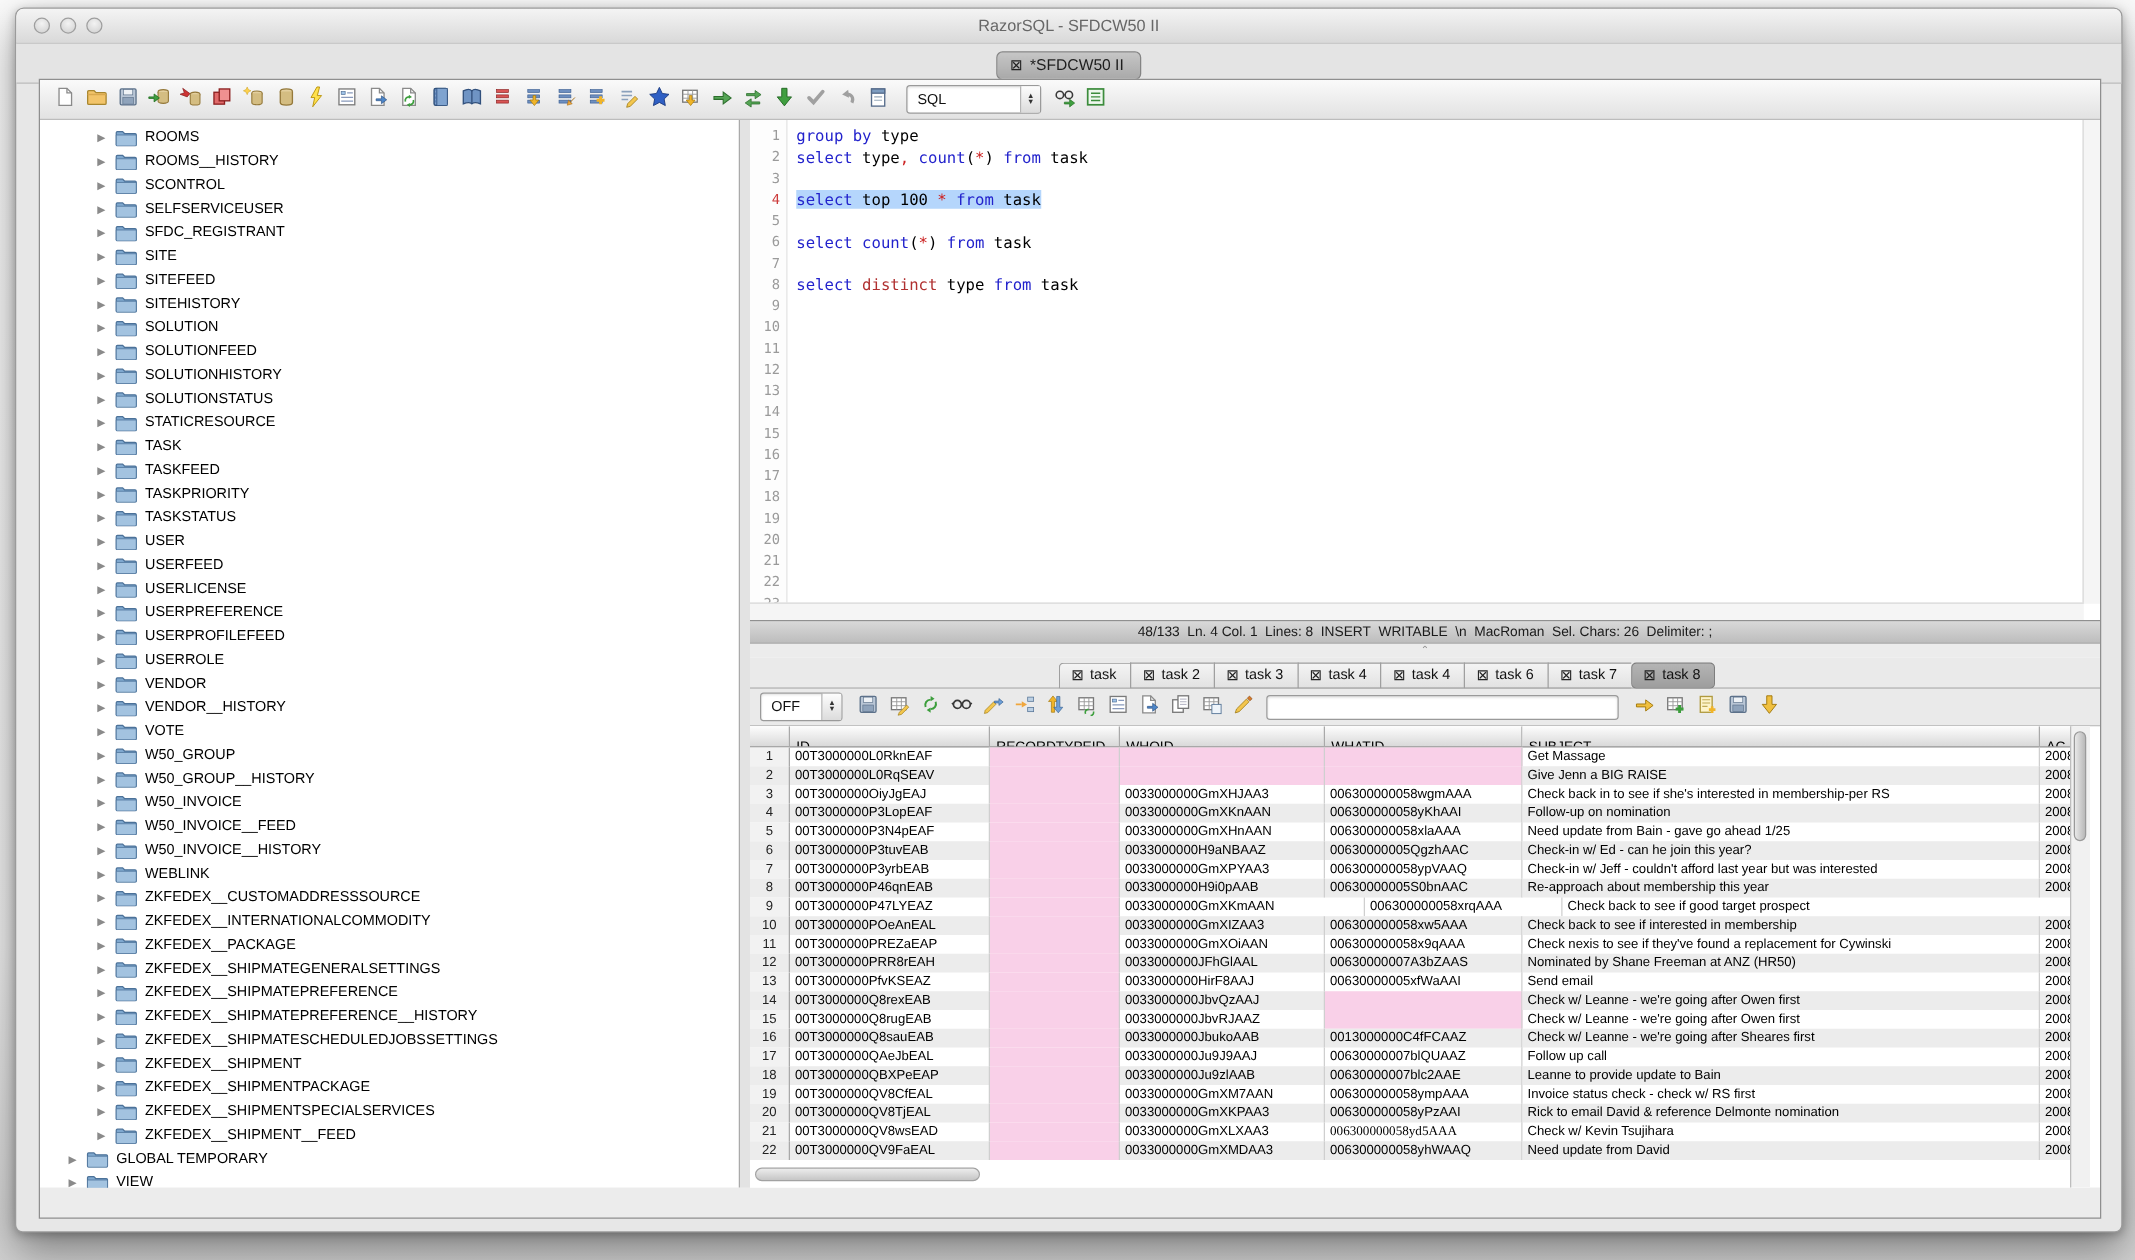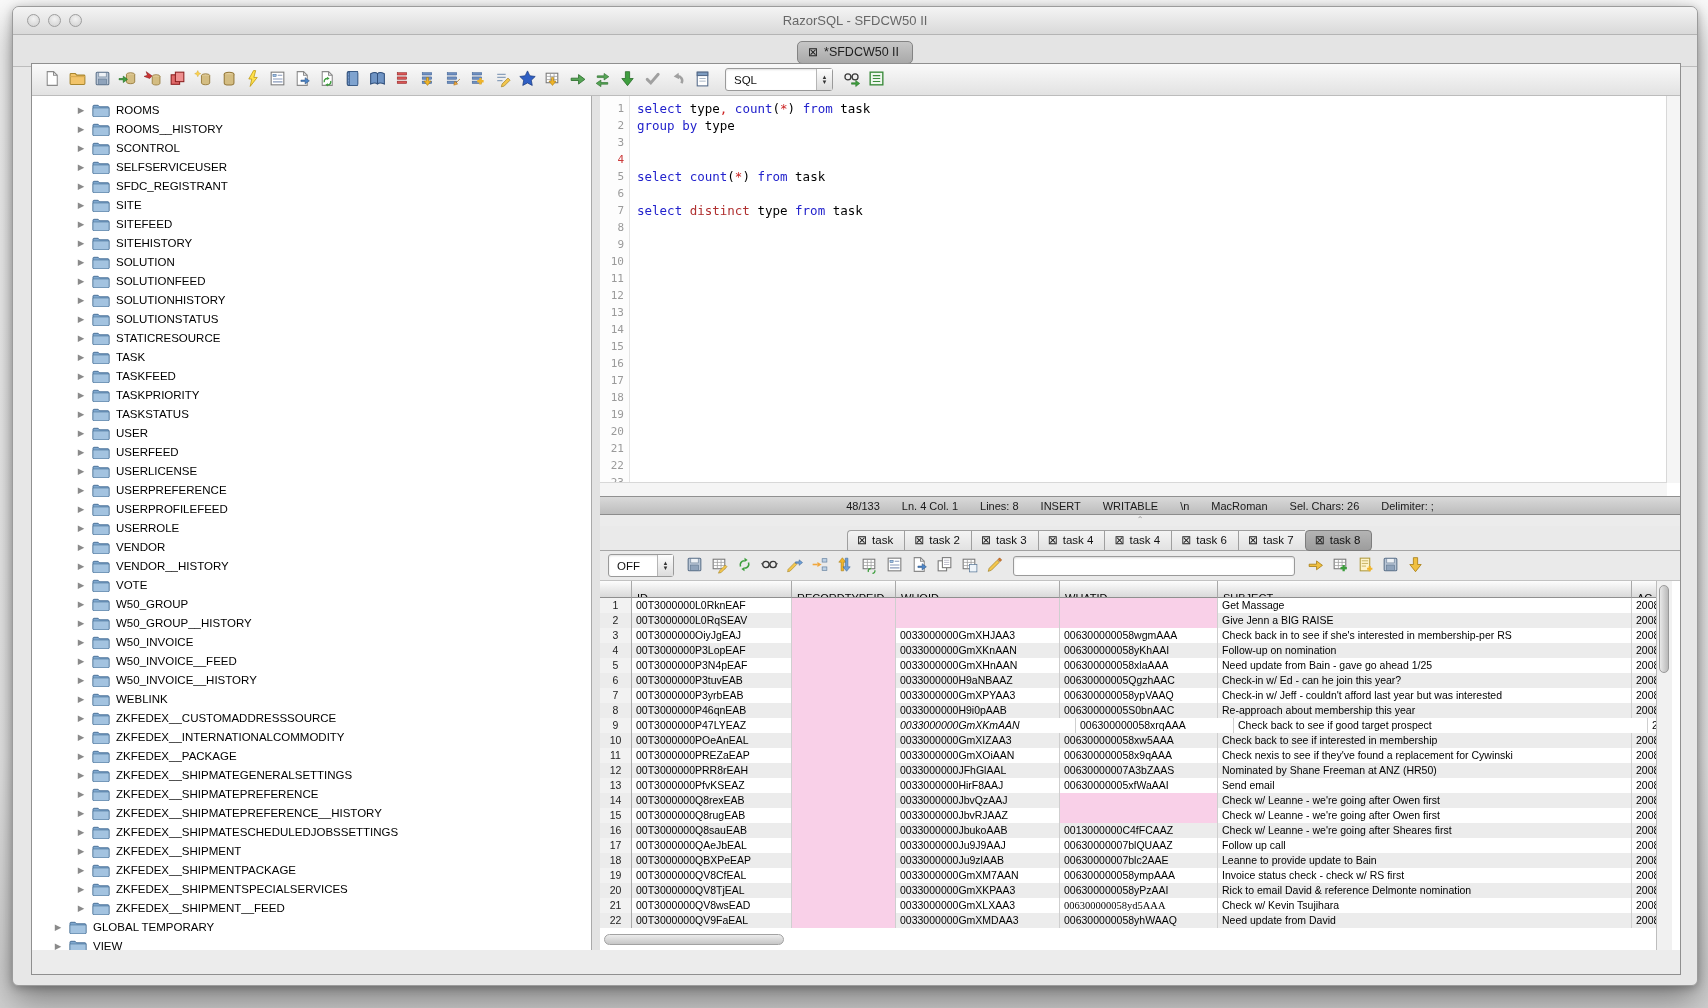--- a/index.html
+++ b/index.html
@@ -70,21 +70,21 @@
     font-family:"DejaVu Sans Mono",monospace;font-size:12.5px;color:#000;overflow:hidden;}
   .cline{height:17px;line-height:17px;white-space:pre;}
   .tok-k{color:var(--kw);} .tok-s{color:var(--sym);} .tok-d{color:var(--dst);}
   .selspan{background:var(--sel);}
   .vtrack{position:absolute;right:0;top:0;bottom:13px;width:13px;background:#f5f5f5;border-left:1px solid #d8d8d8;}
   .htrack{position:absolute;left:0;right:13px;bottom:0;height:13px;background:#f5f5f5;border-top:1px solid #d8d8d8;}
 
   
   .estatus{position:absolute;left:0;right:0;top:400px;height:19px;
     background:linear-gradient(#d9d9d9,#bdbdbd);border-top:1px solid #909090;border-bottom:1px solid #8c8c8c;
-    display:flex;align-items:center;justify-content:center;gap:22px;font-size:11px;color:#1a1a1a;box-sizing:border-box;}
+    display:flex;align-items:center;justify-content:center;gap:6px;font-size:11px;color:#1a1a1a;box-sizing:border-box;}
   .handle{position:absolute;left:0;right:0;top:419px;height:11px;background:#ececec;
     text-align:center;font-size:8px;color:#8f8f8f;line-height:10px;}
 
   
   .rtabs{position:absolute;left:0;right:0;top:430px;height:25px;background:#eaeaea;
     border-bottom:1px solid #a5a5a5;display:flex;align-items:flex-end;padding-left:247px;box-sizing:border-box;}
   .rtab{display:flex;align-items:center;gap:5px;font-size:11.5px;color:#111;
     padding:3px 11px 4px 9px;background:linear-gradient(#f4f4f4,#e2e2e2);
     border:1px solid #9f9f9f;border-right:none;margin-bottom:-1px;}
   .rtab:first-child{border-radius:4px 0 0 0;}
@@ -707,23 +707,24 @@
             <div>16</div>
             <div>17</div>
             <div>18</div>
             <div>19</div>
             <div>20</div>
             <div>21</div>
             <div>22</div>
             <div>23</div>
           </div>
         <div class="code" id="code">
+            <div class="cline"><span class="tok-k">group</span><span> </span><span class="tok-k">by</span><span> type</span></div>
             <div class="cline"><span class="tok-k">select</span><span> type</span><span class="tok-s">,</span><span> </span><span class="tok-k">count</span><span>(</span><span class="tok-s">*</span><span>)</span><span> </span><span class="tok-k">from</span><span> task</span></div>
-            <div class="cline"><span class="tok-k">group</span><span> </span><span class="tok-k">by</span><span> type</span></div>
-            <div class="cline"></div>
+            <div class="cline"></div>
+            <div class="cline"><span class="selspan"><span class="tok-k">select</span><span> top 100 </span><span class="tok-s">*</span><span> </span><span class="tok-k">from</span><span> task</span></span></div>
             <div class="cline"></div>
             <div class="cline"><span class="tok-k">select</span><span> </span><span class="tok-k">count</span><span>(</span><span class="tok-s">*</span><span>)</span><span> </span><span class="tok-k">from</span><span> task</span></div>
             <div class="cline"></div>
             <div class="cline"><span class="tok-k">select</span><span> </span><span class="tok-d">distinct</span><span> type </span><span class="tok-k">from</span><span> task</span></div>
             <div class="cline"></div>
             <div class="cline"></div>
             <div class="cline"></div>
             <div class="cline"></div>
             <div class="cline"></div>
             <div class="cline"></div>
@@ -982,21 +983,21 @@
             <div class="c null" style="width: 104px;"></div>
             <div class="c" style="width: 164px;">0033000000H9i0pAAB</div>
             <div class="c" style="width: 158px;">00630000005S0bnAAC</div>
             <div class="c" style="width: 414px;">Re-approach about membership this year</div>
             <div class="c" style="width: 26px;">2008</div>
           </div>
           <div class="grow">
             <div class="c rn" style="width: 32px;">9</div>
             <div class="c" style="width: 160px;">00T3000000P47LYEAZ</div>
             <div class="c null" style="width: 104px;"></div>
-            <div class="c" style="width: 180px; font-style: italic;">0033000000GmXKmAAN</div>
+            <div class="c" style="width: 196px;">0033000000GmXKmAAN</div>
             <div class="c" style="width: 158px;">006300000058xrqAAA</div>
             <div class="c" style="width: 414px;">Check back to see if good target prospect</div>
             <div class="c" style="width: 26px;">2008</div>
           </div>
           <div class="grow even">
             <div class="c rn" style="width: 32px;">10</div>
             <div class="c" style="width: 160px;">00T3000000POeAnEAL</div>
             <div class="c null" style="width: 104px;"></div>
             <div class="c" style="width: 164px;">0033000000GmXIZAA3</div>
             <div class="c" style="width: 158px;">006300000058xw5AAA</div>

